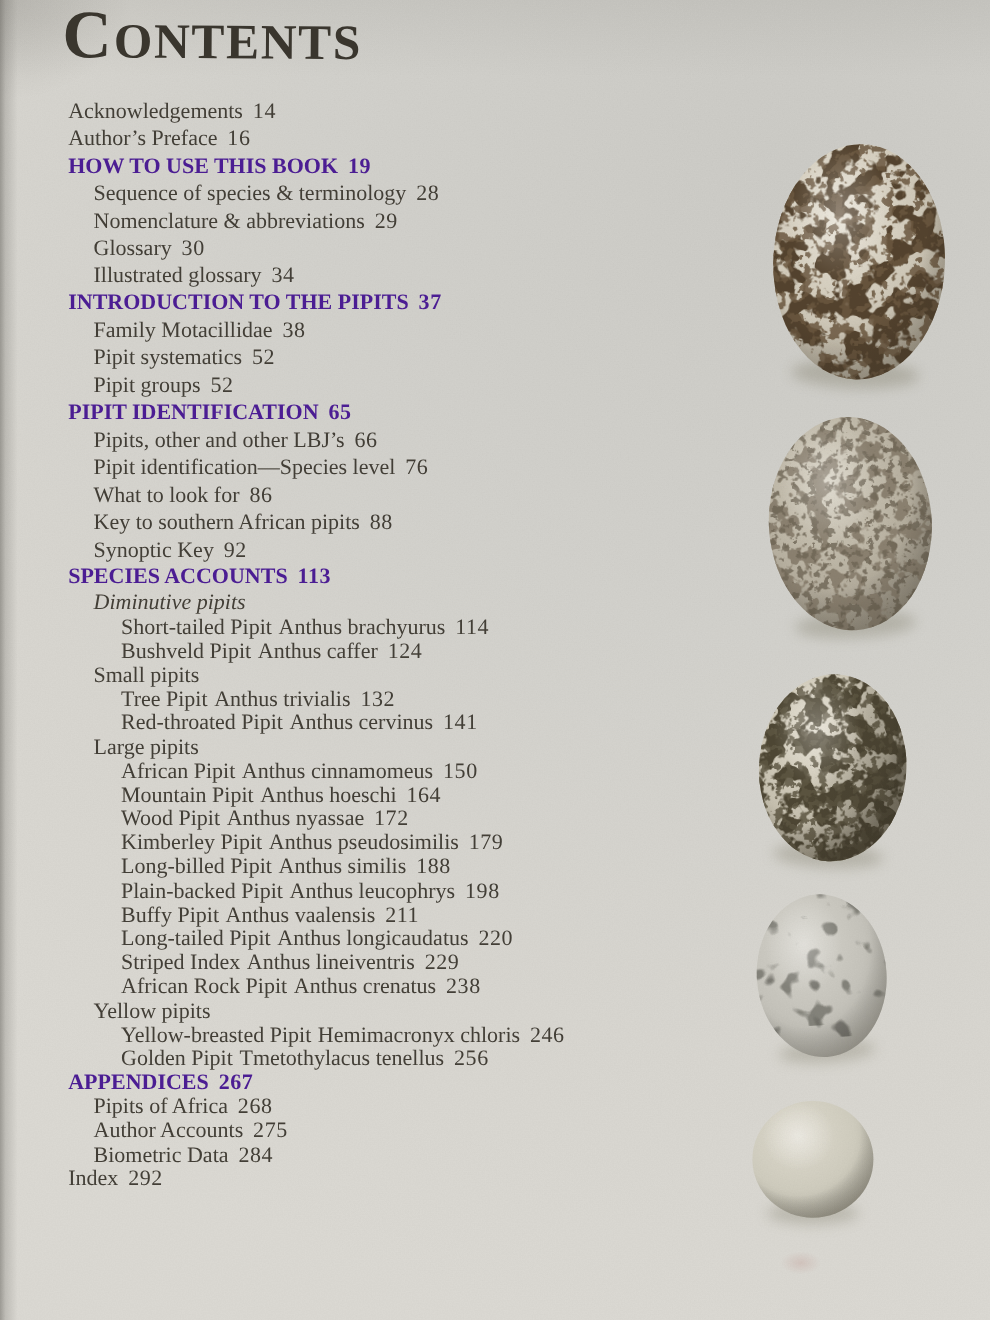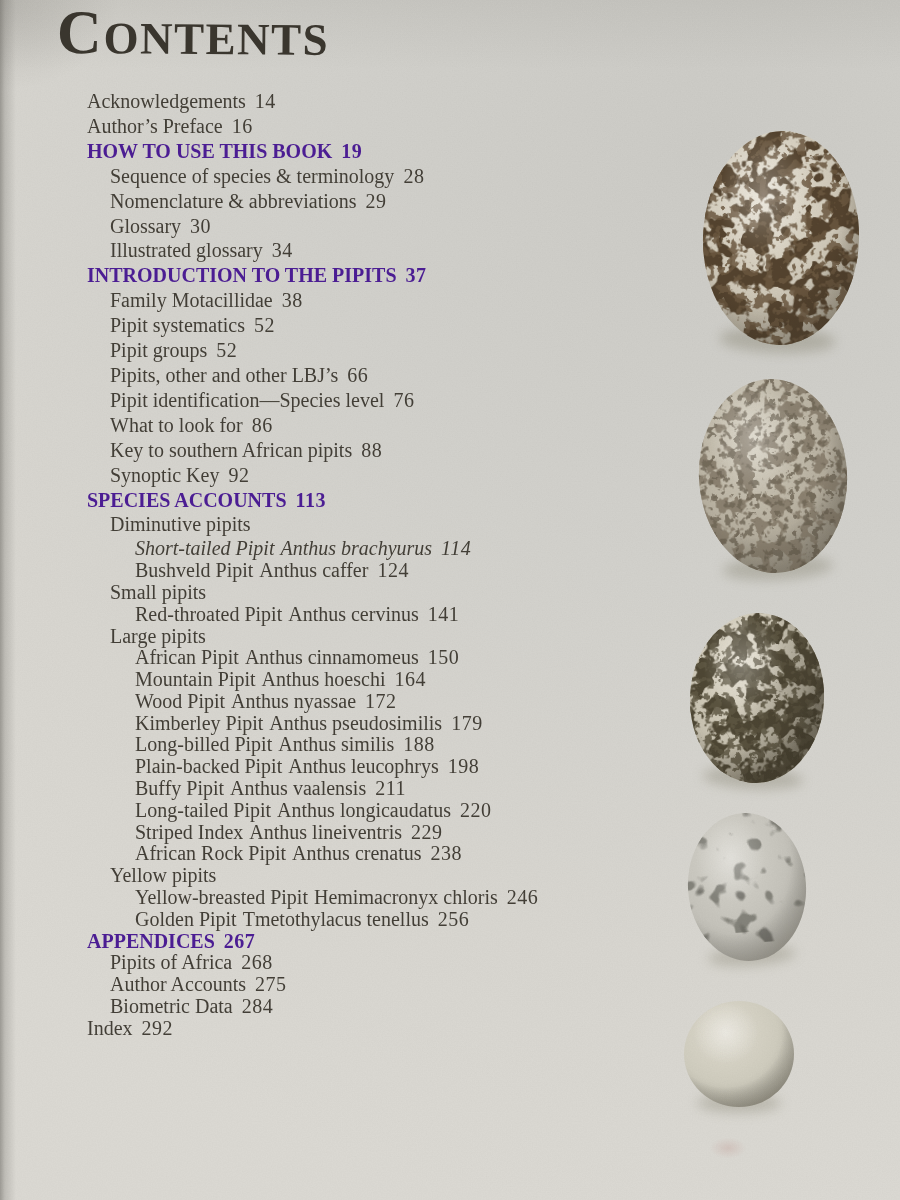--- a/index.html
+++ b/index.html
@@ -17,21 +17,21 @@
     position:absolute;left:57px;top:0px;white-space:nowrap;
     color:#3a362e;font-weight:700;line-height:64px;
     transform:rotate(0.4deg);transform-origin:0 0;
   }
   .title .cap{font-size:62px;letter-spacing:2px;}
   .title .rest{font-size:45px;letter-spacing:1.5px;}
   .toc{
     position:absolute;left:62px;top:89px;width:580px;
     color:#433f37;font-size:20px;
   }
-  .toc-line{line-height:21.8px;white-space:nowrap;margin-left:25px;}
+  .toc-line{line-height:21.8px;white-space:nowrap;}
   .toc-line:nth-child(-n+18){line-height:24.9px;}
   .toc-line:nth-child(19){line-height:22.8px;font-style:italic;}
   .toc-line.bold{font-weight:700;color:#4c1d95;}
   .toc-line.level-1{padding-left:23px;}
   .toc-line.level-2{padding-left:48px;}
   .sci{margin-left:0.30em;}
   .pg{margin-left:0.45em;letter-spacing:0.5px;}
   .eggs{position:absolute;left:630px;top:50px;}
   .grain{position:absolute;left:0;top:0;pointer-events:none;opacity:0.06;}
 </style>
@@ -47,30 +47,32 @@
     <div class="toc-line level-0"><span>Author’s Preface</span><span class="pg">16</span></div>
     <div class="toc-line level-0 bold"><span>HOW TO USE THIS BOOK</span><span class="pg">19</span></div>
     <div class="toc-line level-1"><span>Sequence of species &amp; terminology</span><span class="pg">28</span></div>
     <div class="toc-line level-1"><span>Nomenclature &amp; abbreviations</span><span class="pg">29</span></div>
     <div class="toc-line level-1"><span>Glossary</span><span class="pg">30</span></div>
     <div class="toc-line level-1"><span>Illustrated glossary</span><span class="pg">34</span></div>
     <div class="toc-line level-0 bold"><span>INTRODUCTION TO THE PIPITS</span><span class="pg">37</span></div>
     <div class="toc-line level-1"><span>Family Motacillidae</span><span class="pg">38</span></div>
     <div class="toc-line level-1"><span>Pipit systematics</span><span class="pg">52</span></div>
     <div class="toc-line level-1"><span>Pipit groups</span><span class="pg">52</span></div>
+    <div class="toc-line level-0 bold"><span>PIPIT IDENTIFICATION</span><span class="pg">65</span></div>
     <div class="toc-line level-1"><span>Pipits, other and other LBJ’s</span><span class="pg">66</span></div>
     <div class="toc-line level-1"><span>Pipit identification—Species level</span><span class="pg">76</span></div>
     <div class="toc-line level-1"><span>What to look for</span><span class="pg">86</span></div>
     <div class="toc-line level-1"><span>Key to southern African pipits</span><span class="pg">88</span></div>
     <div class="toc-line level-1"><span>Synoptic Key</span><span class="pg">92</span></div>
     <div class="toc-line level-0 bold"><span>SPECIES ACCOUNTS</span><span class="pg">113</span></div>
     <div class="toc-line level-1"><span>Diminutive pipits</span></div>
     <div class="toc-line level-2"><span>Short-tailed Pipit</span><span class="sci">Anthus brachyurus</span><span class="pg">114</span></div>
     <div class="toc-line level-2"><span>Bushveld Pipit</span><span class="sci">Anthus caffer</span><span class="pg">124</span></div>
     <div class="toc-line level-1"><span>Small pipits</span></div>
+    <div class="toc-line level-2"><span>Tree Pipit</span><span class="sci">Anthus trivialis</span><span class="pg">132</span></div>
     <div class="toc-line level-2"><span>Red-throated Pipit</span><span class="sci">Anthus cervinus</span><span class="pg">141</span></div>
     <div class="toc-line level-1"><span>Large pipits</span></div>
     <div class="toc-line level-2"><span>African Pipit</span><span class="sci">Anthus cinnamomeus</span><span class="pg">150</span></div>
     <div class="toc-line level-2"><span>Mountain Pipit</span><span class="sci">Anthus hoeschi</span><span class="pg">164</span></div>
     <div class="toc-line level-2"><span>Wood Pipit</span><span class="sci">Anthus nyassae</span><span class="pg">172</span></div>
     <div class="toc-line level-2"><span>Kimberley Pipit</span><span class="sci">Anthus pseudosimilis</span><span class="pg">179</span></div>
     <div class="toc-line level-2"><span>Long-billed Pipit</span><span class="sci">Anthus similis</span><span class="pg">188</span></div>
     <div class="toc-line level-2"><span>Plain-backed Pipit</span><span class="sci">Anthus leucophrys</span><span class="pg">198</span></div>
     <div class="toc-line level-2"><span>Buffy Pipit</span><span class="sci">Anthus vaalensis</span><span class="pg">211</span></div>
     <div class="toc-line level-2"><span>Long-tailed Pipit</span><span class="sci">Anthus longicaudatus</span><span class="pg">220</span></div>

